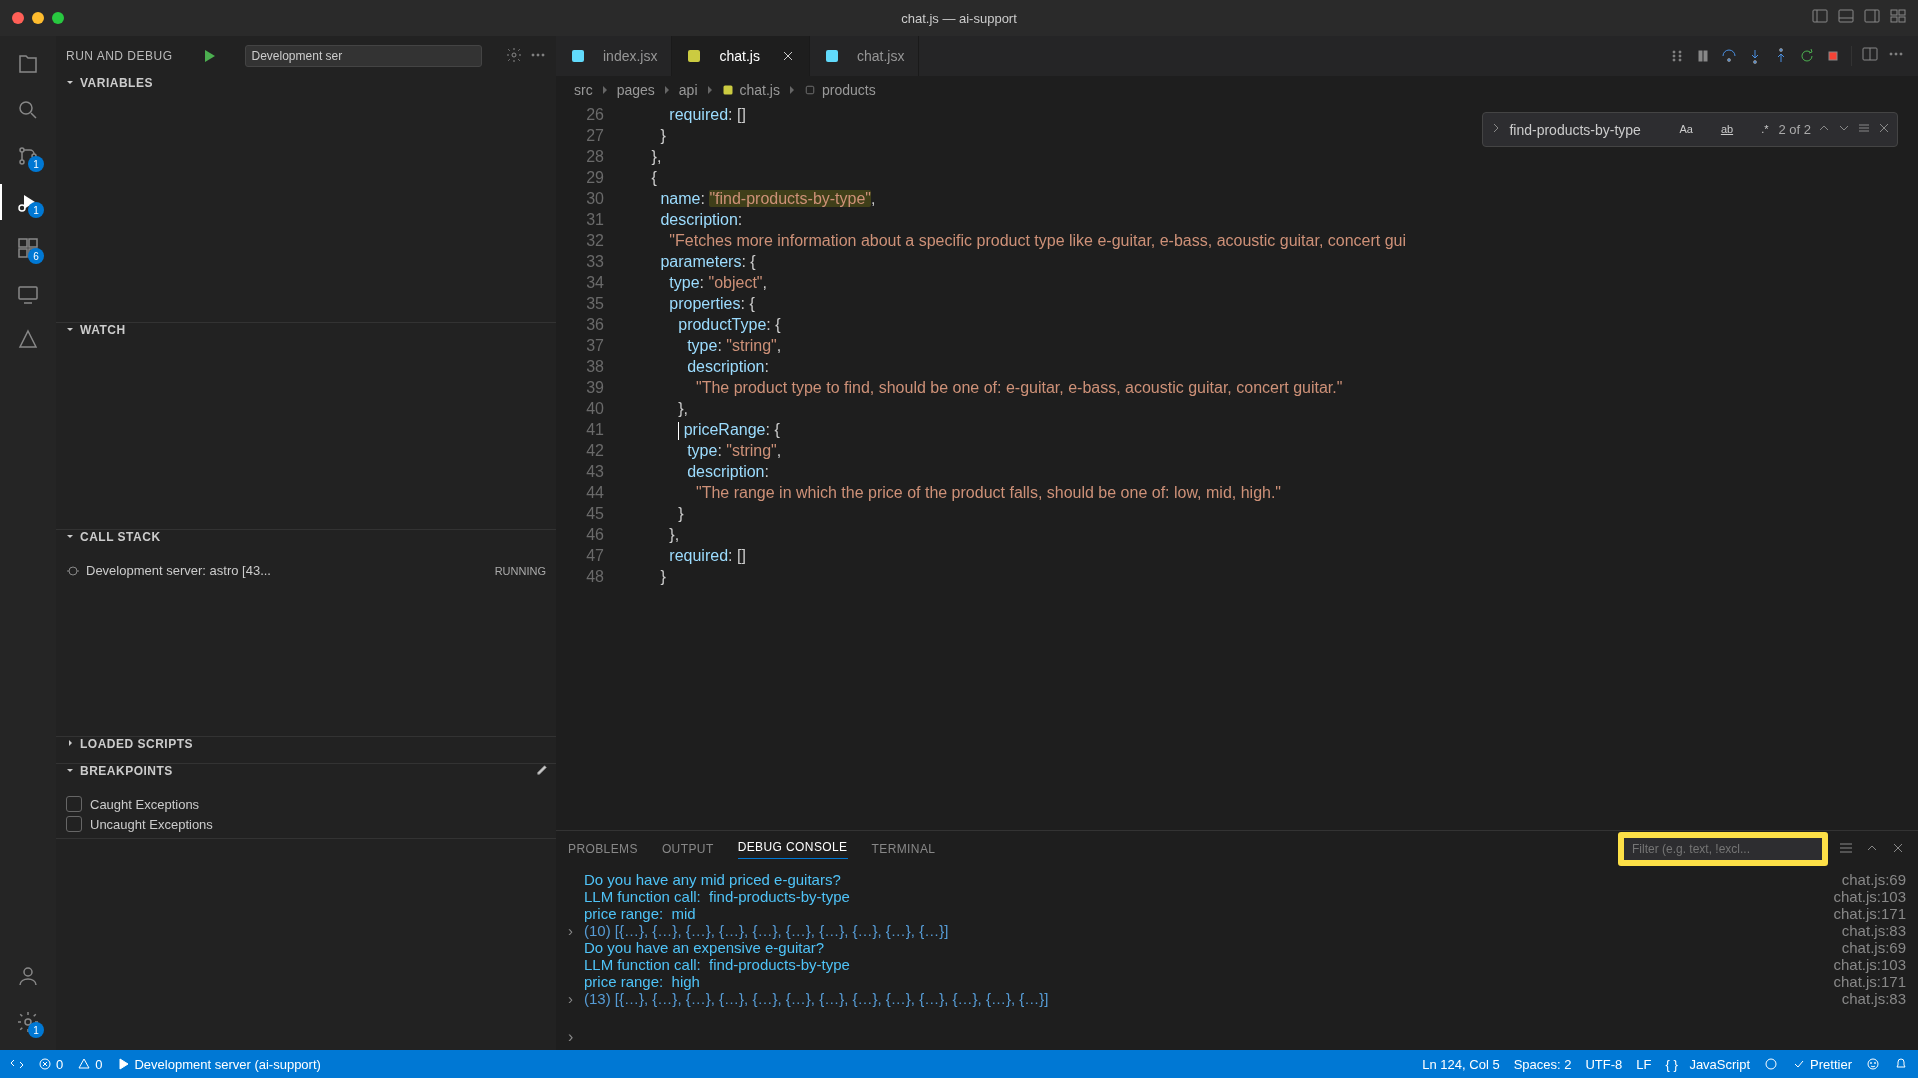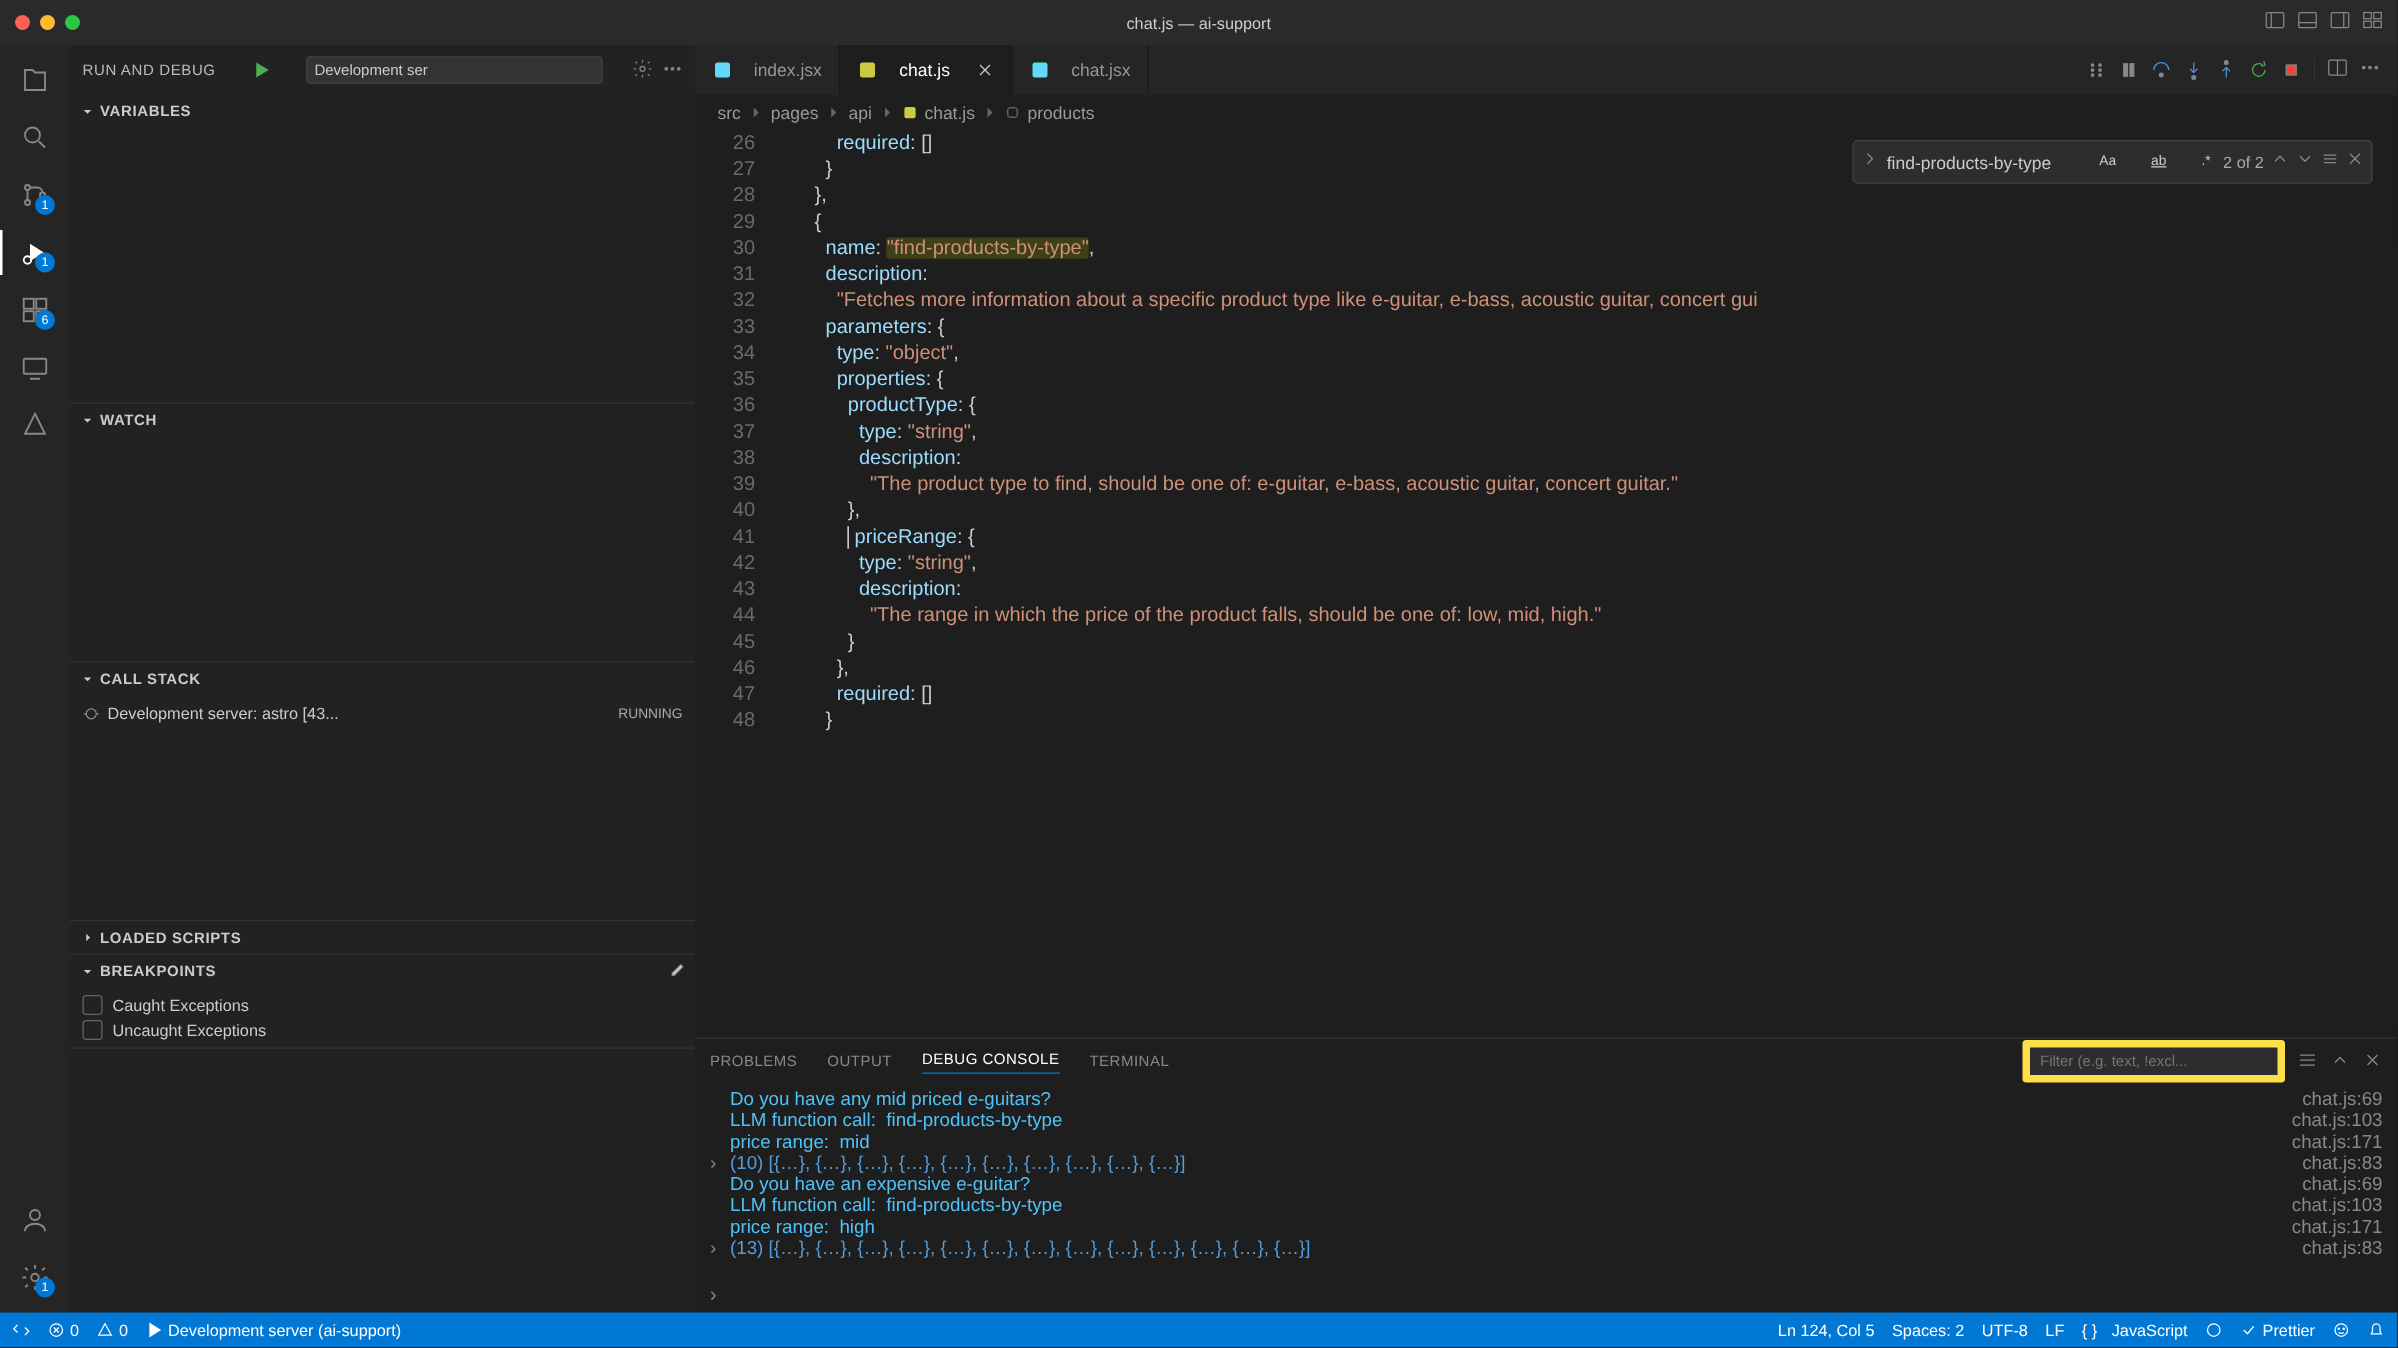--- a/index.html
+++ b/index.html
@@ -25,21 +25,21 @@
 
 .sidebar { width: 500px; background: #222; display: flex; flex-direction: column; font-size: 13px; }
 .sidebar-header { height: 40px; display: flex; align-items: center; padding: 0 10px; gap: 24px; }
 .sb-title { font-size: 12px; letter-spacing: 0.5px; color: #bbb; }
 .play-btn { width: 24px; height: 24px; display: flex; align-items: center; justify-content: center; }
 .play-btn svg { width: 16px; height: 16px; fill: #4caf50; }
 .config-select { flex: 1; background: #333; border: 1px solid #444; padding: 3px 6px; font-size: 12px; color: #ccc; border-radius: 3px; }
 .sb-header-icons { display: flex; gap: 8px; }
 .sb-header-icons svg { width: 16px; height: 16px; stroke: #888; fill: none; }
 .section { border-bottom: 1px solid #333; }
-.section-header { height: 26px; display: flex; align-items: center; padding: 0 8px; gap: 4px; font-size: 12px; font-weight: 600; letter-spacing: 0.5px; cursor: pointer; }
+.section-header { height: 26px; display: flex; align-items: flex-start; padding: 0 8px; gap: 4px; font-size: 12px; font-weight: 600; letter-spacing: 0.5px; cursor: pointer; }
 .section-header svg { width: 12px; height: 12px; fill: #ccc; }
 .section-body { padding: 4px 0; min-height: 40px; }
 .section.variables .section-body { min-height: 220px; }
 .section.watch .section-body { min-height: 180px; }
 .section.callstack .section-body { min-height: 180px; }
 .cs-row { display: flex; align-items: center; padding: 3px 10px; gap: 6px; font-size: 13px; }
 .cs-row svg { width: 14px; height: 14px; stroke: #888; fill: none; }
 .cs-tag { margin-left: auto; font-size: 11px; color: #aaa; }
 .bp-row { display: flex; align-items: center; padding: 2px 10px; gap: 8px; font-size: 13px; }
 .bp-check { width: 16px; height: 16px; border: 1px solid #666; border-radius: 3px; }

